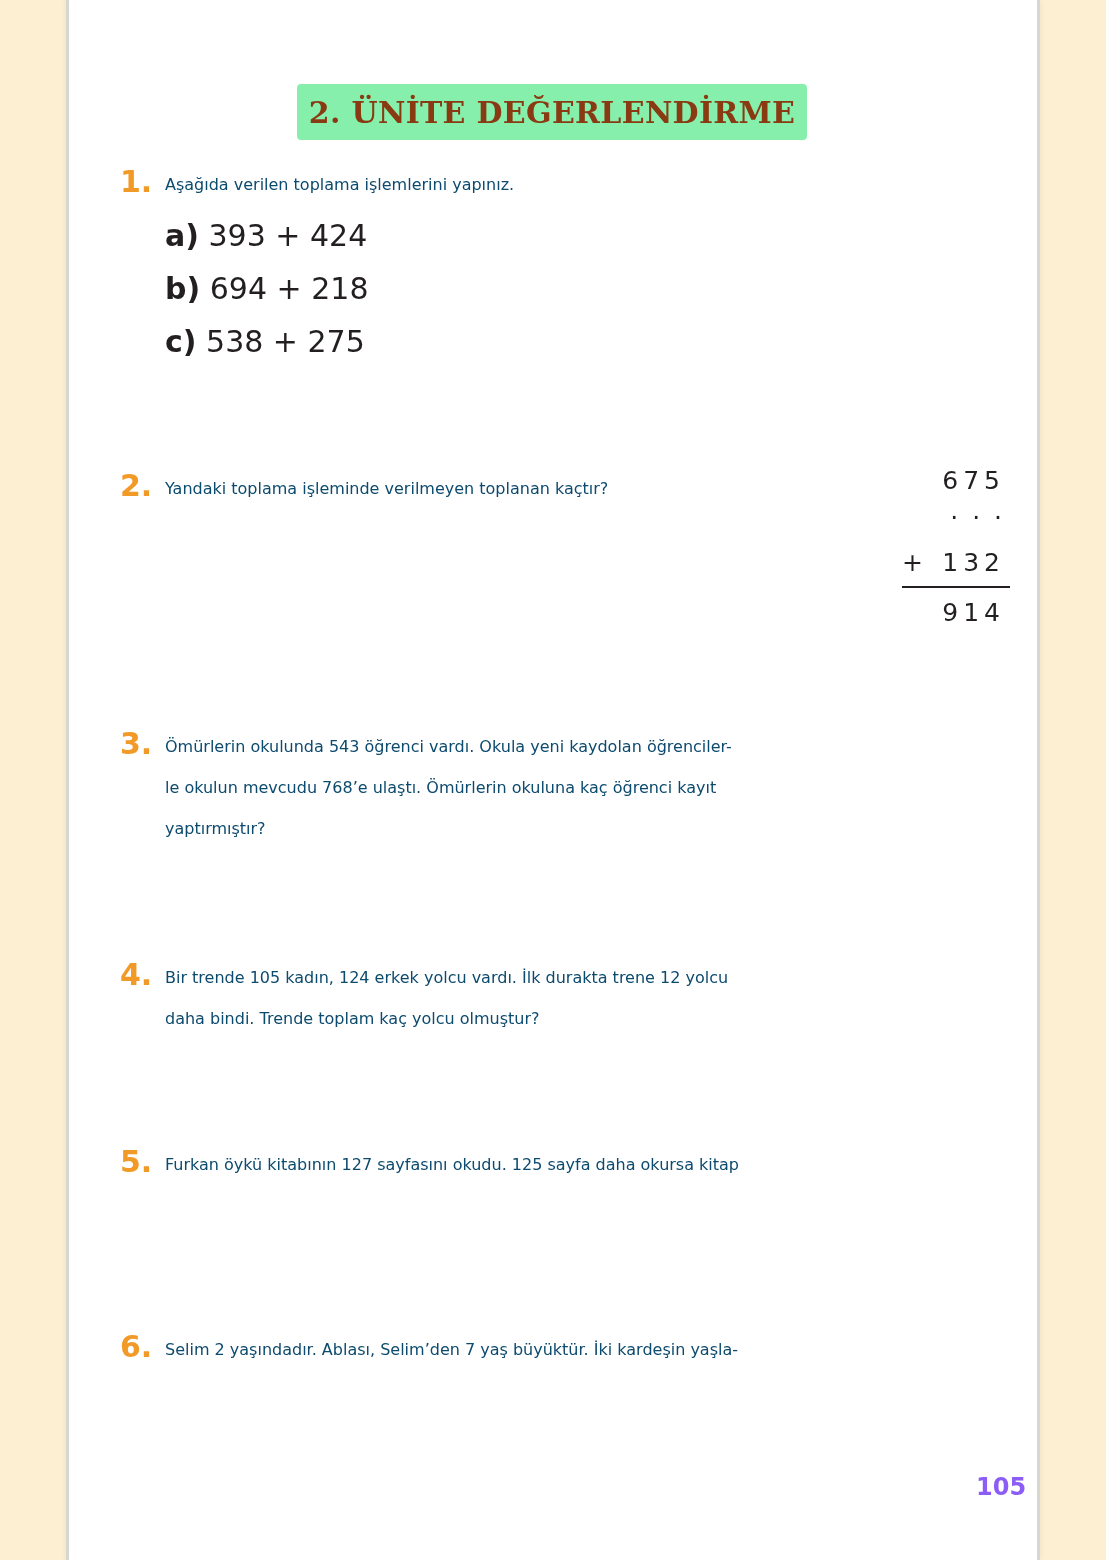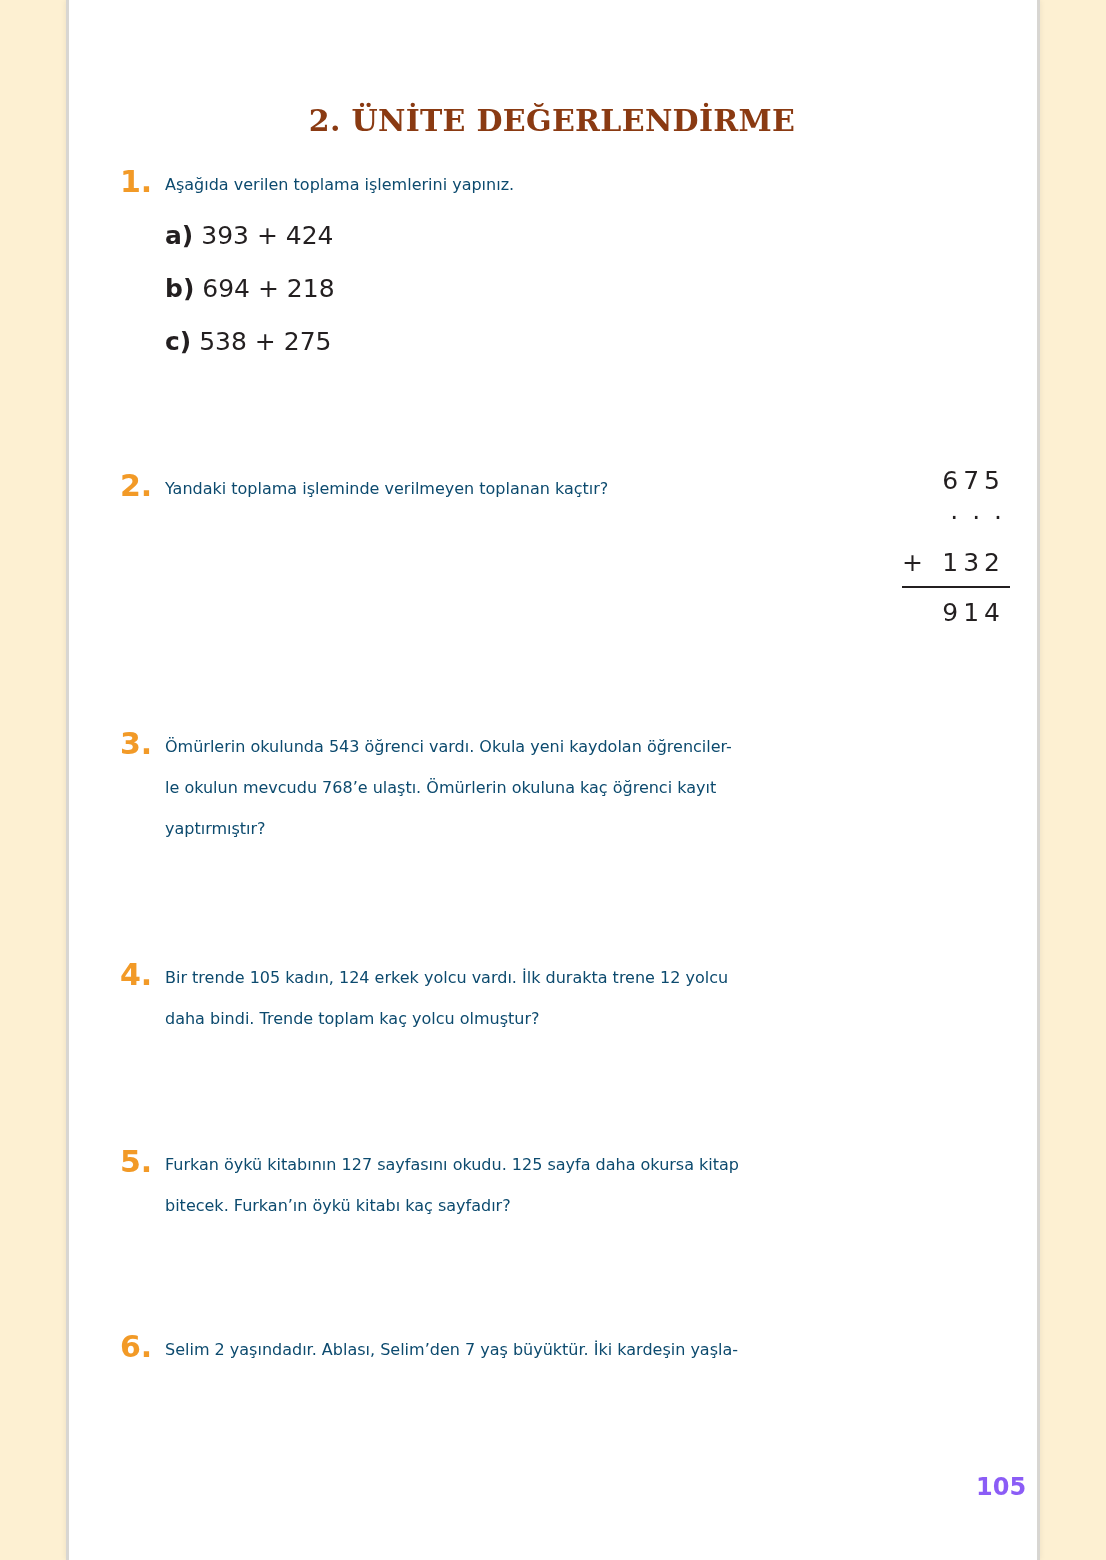--- a/index.html
+++ b/index.html
@@ -30,23 +30,23 @@
       position: absolute;
       left: 66px; top: 0;
       width: 974px; height: 1560px;
       background: #ffffff;
       border-left: 3px solid #d8d6d2;
       border-right: 3px solid #d8d6d2;
       box-shadow: 0 0 6px rgba(0,0,0,0.08);
     }
     .title-box {
       position: absolute;
-      left: 297px; top: 92px;
+      left: 297px; top: 84px;
       width: 510px; height: 56px;
-      background: #ffffff;
+      background: #86efac;
       border-radius: 4px;
       display: flex;
       align-items: center;
       justify-content: center;
     }
     .title-text {
       font-family: "DejaVu Serif", "Liberation Serif", serif;
       font-weight: bold;
       font-size: 30px;
       color: #8a3a12;
@@ -74,21 +74,21 @@
       color: #0c4a6e;
       width: 860px;
     }
     .q-text .line { display: block; white-space: nowrap; }
     .sub-list {
       position: absolute;
       left: 45px;
       top: 40px;
     }
     .sub-item {
-      font-size: 25px;
+      font-size: 30px;
       height: 53px;
       line-height: 40px;
       white-space: nowrap;
     }
     .sub-item .lbl { font-weight: bold; }
     .vsum {
       position: absolute;
       left: 898px;
       top: 466px;
       width: 115px;
@@ -196,21 +196,20 @@
   <div class="q-text" style="top:-4px;">
     <span class="line">Bir trende 105 kadın, 124 erkek yolcu vardı. İlk durakta trene 12 yolcu</span>
     <span class="line">daha bindi. Trende toplam kaç yolcu olmuştur?</span>
   </div>
 </div>
 
 <div class="q" style="top:1148px;">
   <span class="q-num">5.</span>
   <div class="q-text" style="top:-4px;">
     <span class="line">Furkan öykü kitabının 127 sayfasını okudu. 125 sayfa daha okursa kitap</span>
-    <span class="line">bitecek. Furkan’ın öykü kitabı kaç sayfadır?</span>
   </div>
 </div>
 
 <div class="q" style="top:1333px;">
   <span class="q-num">6.</span>
   <div class="q-text" style="top:-4px;">
     <span class="line">Selim 2 yaşındadır. Ablası, Selim’den 7 yaş büyüktür. İki kardeşin yaşla-</span>
   </div>
 </div>
 

